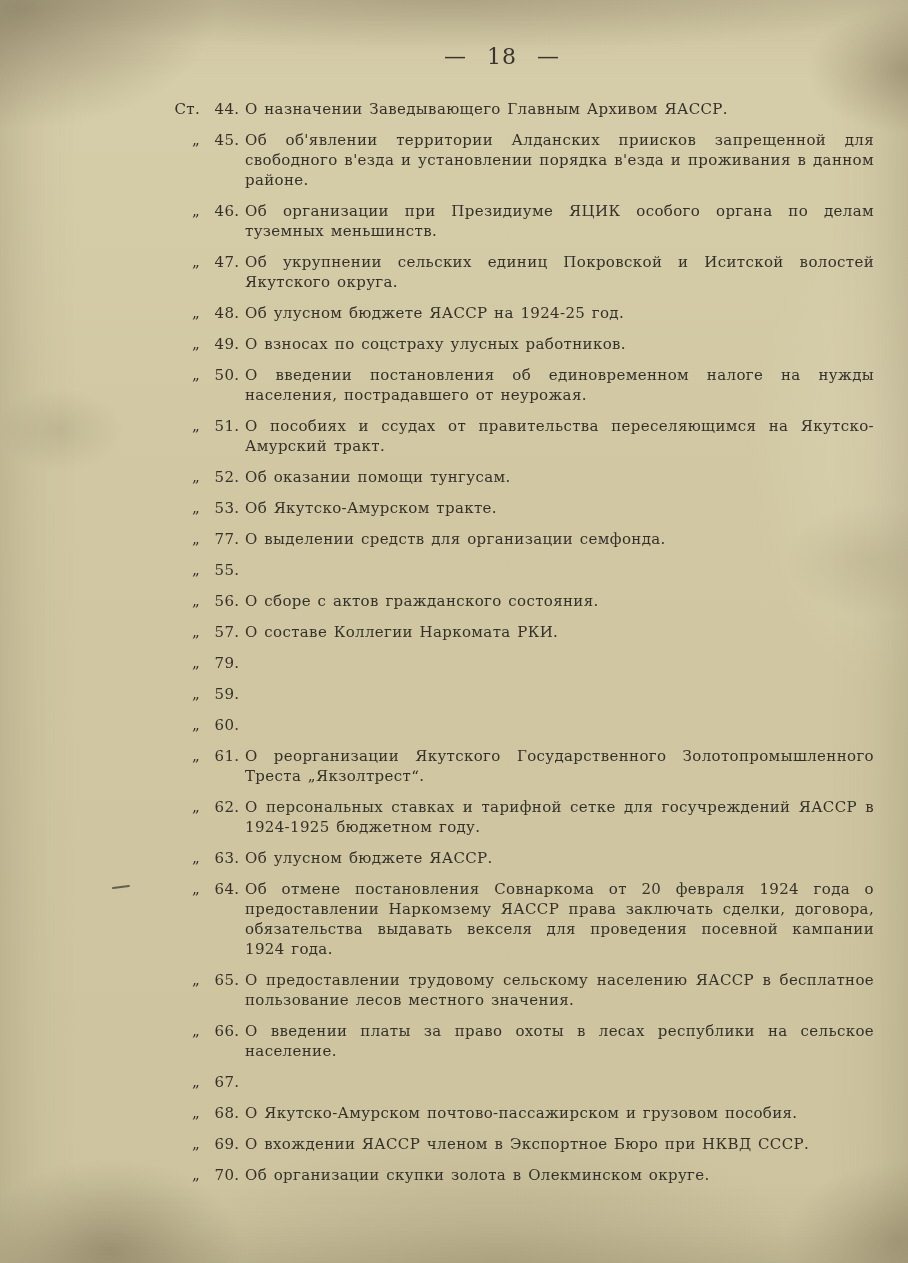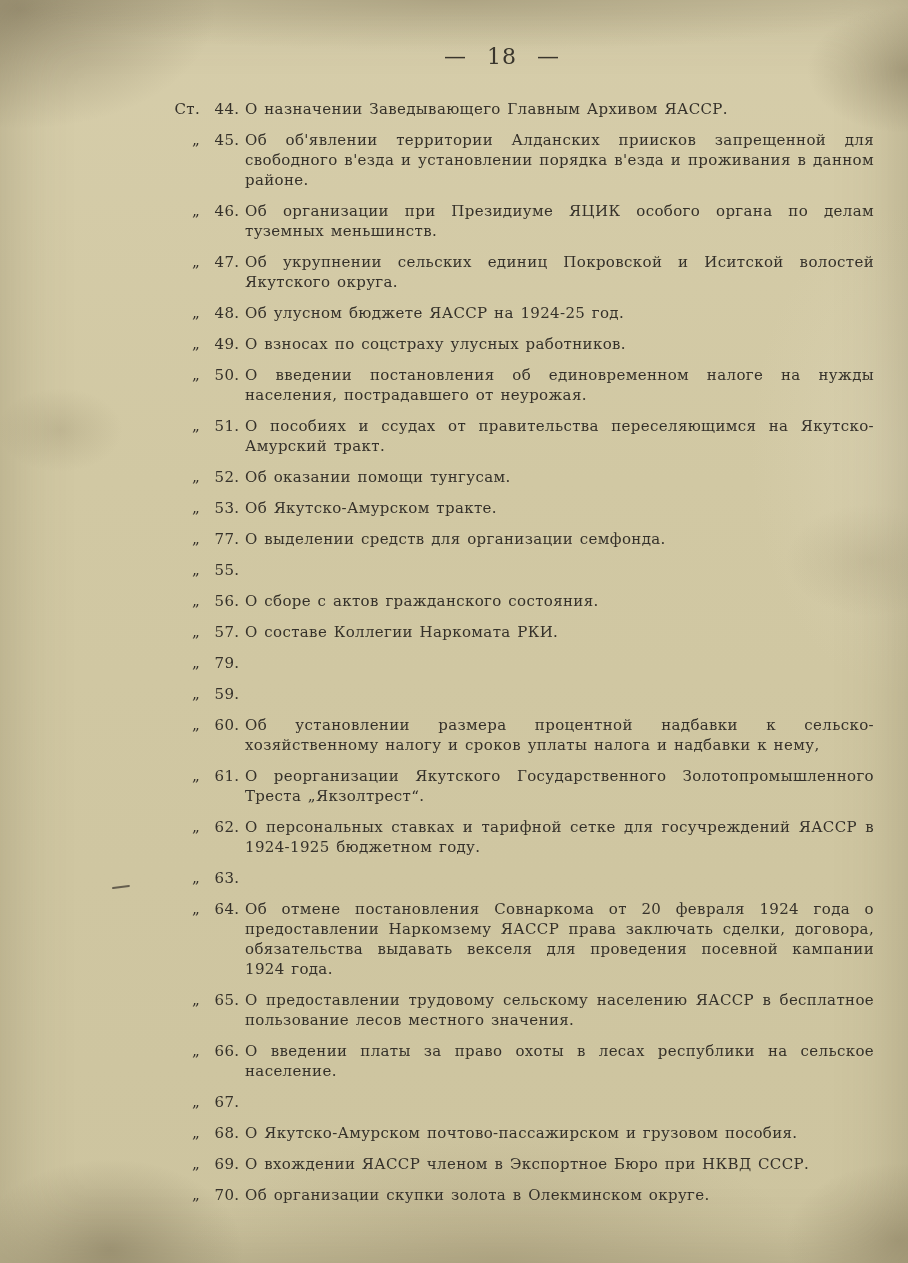--- a/index.html
+++ b/index.html
@@ -165,38 +165,38 @@
   </div>
 
   <div class="entry">
     <span class="prefix">„</span>
     <span class="num">59.</span>
   </div>
 
   <div class="entry">
     <span class="prefix">„</span>
     <span class="num">60.</span>
-    <span class="etext">Об установлении размера процентной надбавки к сельско-хозяйственному налогу и сроков уплаты налога и надбавки к нему,</span>
   </div>
 
   <div class="entry">
     <span class="prefix">„</span>
     <span class="num">61.</span>
     <span class="etext">О реорганизации Якутского Государственного Золотопромышленного Треста „Якзолтрест“.</span>
   </div>
 
   <div class="entry">
     <span class="prefix">„</span>
     <span class="num">62.</span>
     <span class="etext">О персональных ставках и тарифной сетке для госучреждений ЯАССР в 1924-1925 бюджетном году.</span>
   </div>
 
   <div class="entry">
     <span class="prefix">„</span>
     <span class="num">63.</span>
+    <span class="etext">Об улусном бюджете ЯАССР.</span>
   </div>
 
   <div class="entry">
     <span class="prefix">„</span>
     <span class="num">64.</span>
     <span class="etext">Об отмене постановления Совнаркома от 20 февраля 1924 года о предоставлении Наркомзему ЯАССР права заключать сделки, договора, обязательства выдавать векселя для проведения посевной кампании 1924 года.</span>
   </div>
 
   <div class="entry">
     <span class="prefix">„</span>

